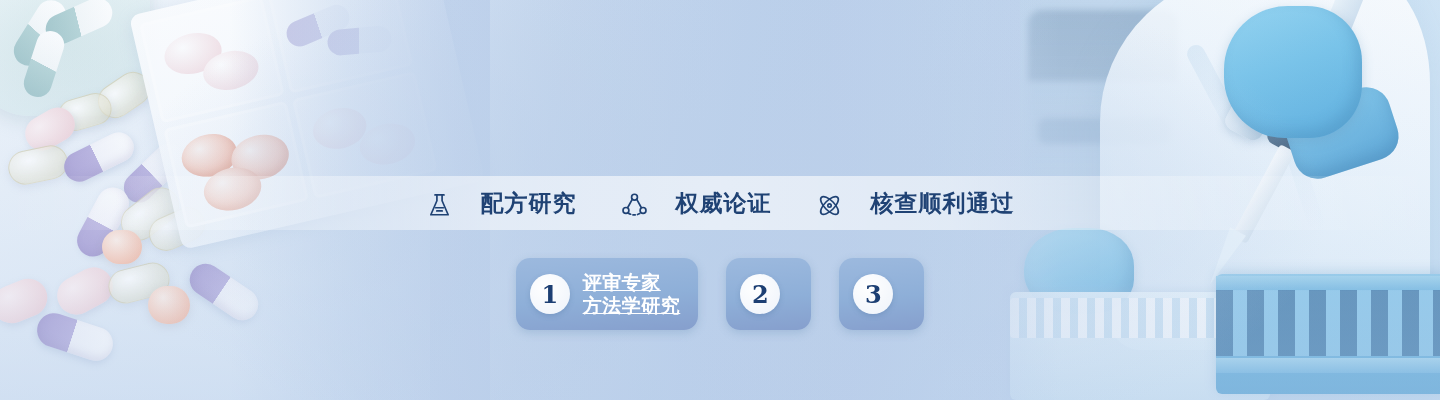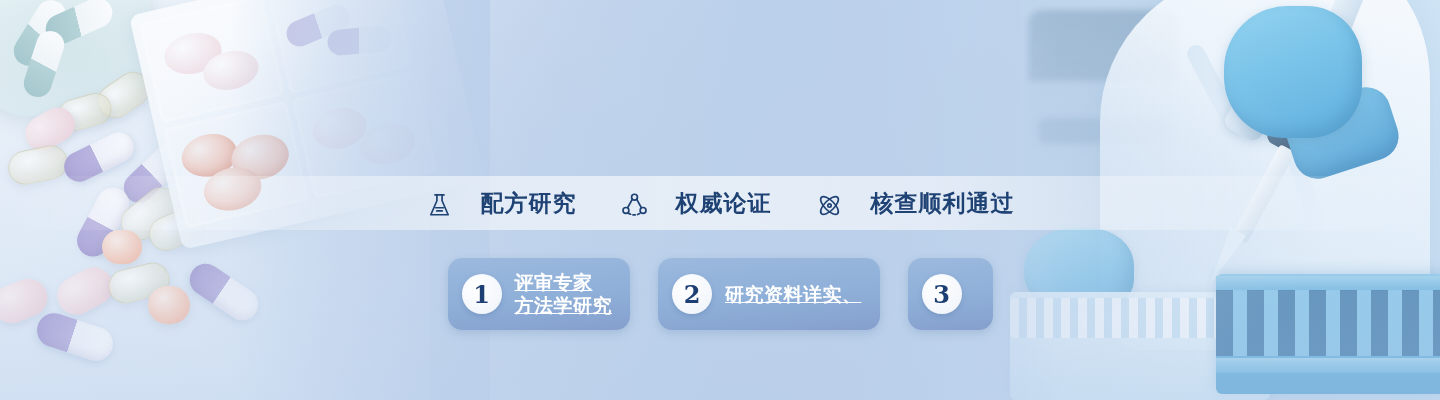--- a/index.html
+++ b/index.html
@@ -542,21 +542,20 @@
         <div class="num">1</div>
         <div class="lines">
           <span>评审专家</span>
           <span>方法学研究</span>
         </div>
       </div>
 
       <div class="card">
         <div class="num">2</div>
         <div class="lines">
-          <span>研究资料详实、</span>
         </div>
       </div>
 
       <div class="card">
         <div class="num">3</div>
         <div class="lines">
         </div>
       </div>
 
     </div>

